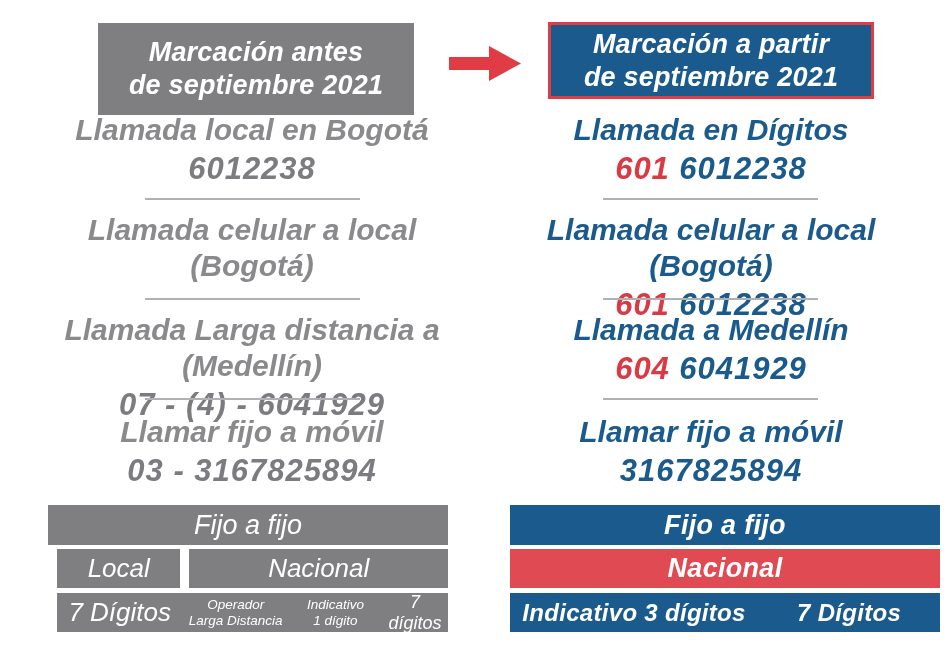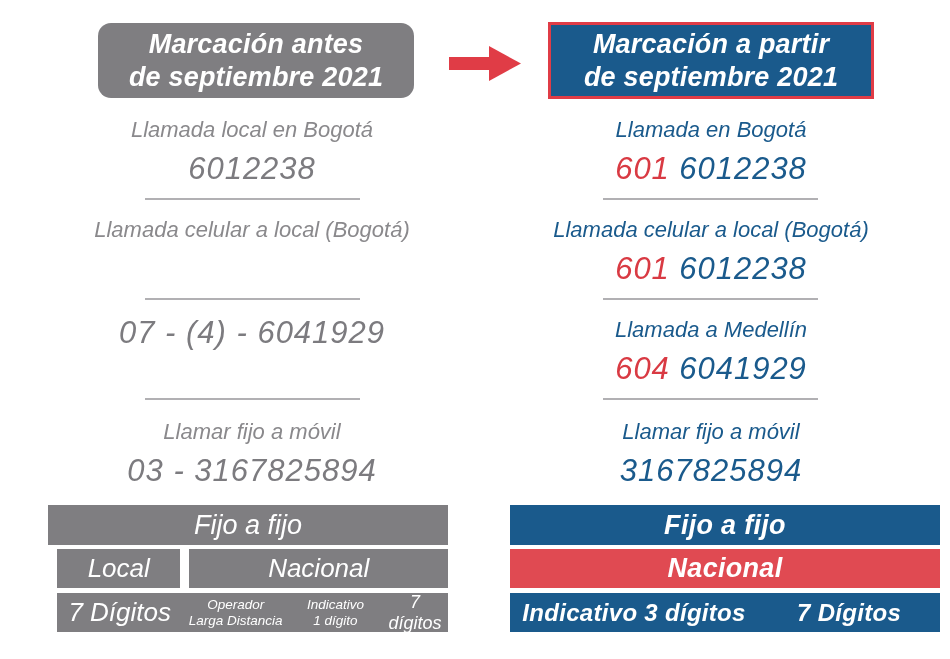--- a/index.html
+++ b/index.html
@@ -21,46 +21,46 @@
     flex-direction: column;
     align-items: center;
     justify-content: center;
     text-align: center;
     font-weight: bold;
     font-size: 27px;
     line-height: 33px;
     color: #ffffff;
     letter-spacing: 0.2px;
   }
-  .hdr-before { left: 98px;  top: 23px; width: 316px; height: 75px; background: #7f7e81; border-radius: 13px; }
+  .hdr-before { left: 98px;  top: 23px; width: 316px; height: 92px; background: #7f7e81; }
   .hdr-after  { left: 548px; top: 22px; width: 326px; height: 77px; background: #1a5a8c; border: 3px solid #e03c46; justify-content: center; }
 
   .arrow-wrap { position: absolute; left: 449px; top: 46px; width: 72px; height: 35px; }
 
   
   .row {
     position: absolute;
     width: 430px;
     text-align: center;
   }
   .row-left  { left: 37px; }
   .row-right { left: 496px; }
   .row-t1 { top: 112px; }
   .row-t2 { top: 212px; }
   .row-t3 { top: 312px; }
   .row-t4 { top: 414px; }
   .row-label {
-    font-size: 22px;
+    font-size: 30px;
     line-height: 36px;
-    font-weight: normal;
+    font-weight: bold;
   }
   .row-number {
     font-size: 31px;
     line-height: 42px;
-    font-weight: normal;
+    font-weight: bold;
     letter-spacing: 1px;
     text-align: center;
   }
   .row-left .row-label  { color: #8a898c; }
   .row-left .row-number { color: #7c7b7f; }
   .row-right .row-label  { color: #1a5a8c; }
   .row-right .row-number { color: #1a5a8c; }
   .num-prefix { color: #d93a43; }
   .num-prefix:not(:empty) { margin-right: 0.3em; }
 
@@ -169,37 +169,38 @@
   <div class="hdr hdr-after">
     <span>Marcación a partir</span>
     <span>de septiembre 2021</span>
   </div>
 
   <div class="row row-left row-t1">
     <div class="row-label">Llamada local en Bogotá</div>
     <div class="row-number">6012238</div>
   </div>
   <div class="row row-right row-t1">
-    <div class="row-label">Llamada en Bogotá</div>
+    <div class="row-label">Llamada en Dígitos</div>
     <div class="row-number"><span class="num-prefix">601</span><span>6012238</span></div>
   </div>
   <div class="divider div-left div-r1"></div>
   <div class="divider div-right div-r1"></div>
 
   <div class="row row-left row-t2">
     <div class="row-label">Llamada celular a local (Bogotá)</div>
   </div>
   <div class="row row-right row-t2">
     <div class="row-label">Llamada celular a local (Bogotá)</div>
     <div class="row-number"><span class="num-prefix">601</span><span>6012238</span></div>
   </div>
   <div class="divider div-left div-r2"></div>
   <div class="divider div-right div-r2"></div>
 
   <div class="row row-left row-t3">
+    <div class="row-label">Llamada Larga distancia a (Medellín)</div>
     <div class="row-number">07 - (4) - 6041929</div>
   </div>
   <div class="row row-right row-t3">
     <div class="row-label">Llamada a Medellín</div>
     <div class="row-number"><span class="num-prefix">604</span><span>6041929</span></div>
   </div>
   <div class="divider div-left div-r3"></div>
   <div class="divider div-right div-r3"></div>
 
   <div class="row row-left row-t4">

